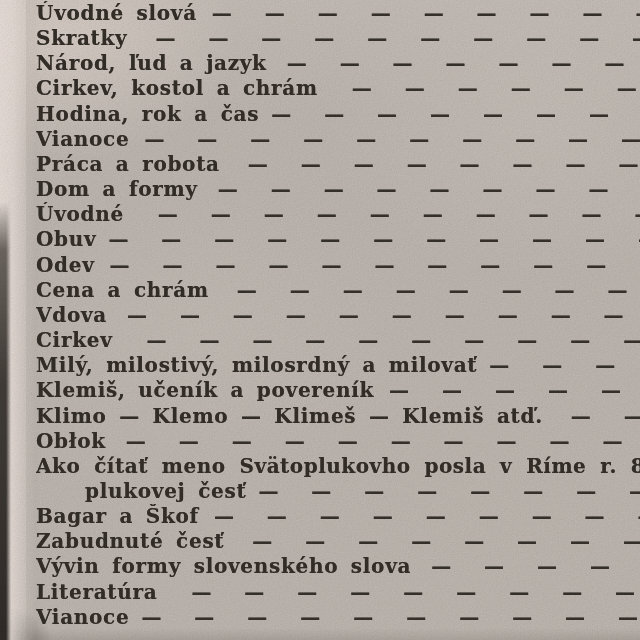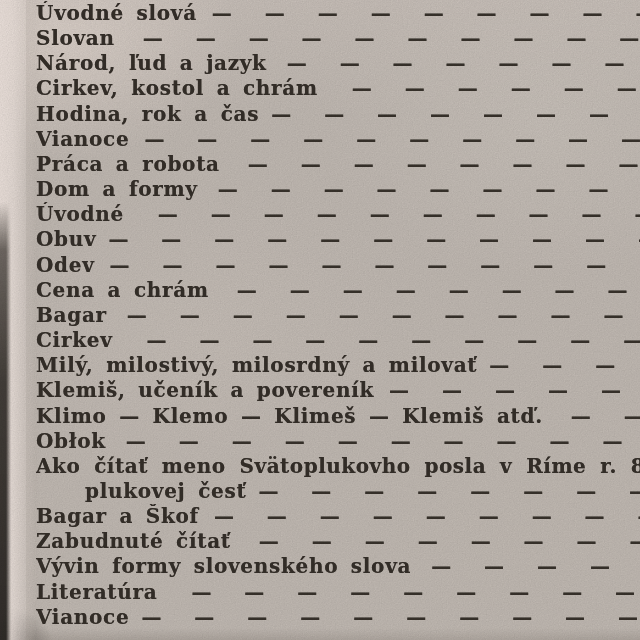--- a/index.html
+++ b/index.html
@@ -94,41 +94,41 @@
 </head>
 <body>
 
 <div class="page">
   <div class="edge-light"></div>
   <div class="crease"></div>
   <div class="edge-dark"></div>
 
   <div class="content">
       <div class="row"><span class="title">Úvodné slová</span><span class="leader v0">— — — — — — — — — — — — — — — —</span></div>
-      <div class="row"><span class="title">Slovan</span><span class="leader v1">— — — — — — — — — — — — — — — —</span></div>
+      <div class="row"><span class="title">Skratky</span><span class="leader v1">— — — — — — — — — — — — — — — —</span></div>
       <div class="row"><span class="title">Národ, ľud a jazyk</span><span class="leader v2">— — — — — — — — — — — — — — — —</span></div>
       <div class="row"><span class="title">Cirkev, kostol a chrám</span><span class="leader v3">— — — — — — — — — — — — — — — —</span></div>
       <div class="row"><span class="title">Hodina, rok a čas</span><span class="leader v4">— — — — — — — — — — — — — — — —</span></div>
       <div class="row"><span class="title">Vianoce</span><span class="leader v0">— — — — — — — — — — — — — — — —</span></div>
       <div class="row"><span class="title">Práca a robota</span><span class="leader v1">— — — — — — — — — — — — — — — —</span></div>
       <div class="row"><span class="title">Dom a formy</span><span class="leader v2">— — — — — — — — — — — — — — — —</span></div>
       <div class="row"><span class="title">Úvodné</span><span class="leader v3">— — — — — — — — — — — — — — — —</span></div>
       <div class="row"><span class="title">Obuv</span><span class="leader v4">— — — — — — — — — — — — — — — —</span></div>
       <div class="row"><span class="title">Odev</span><span class="leader v0">— — — — — — — — — — — — — — — —</span></div>
       <div class="row"><span class="title">Cena a chrám</span><span class="leader v1">— — — — — — — — — — — — — — — —</span></div>
-      <div class="row"><span class="title">Bagar</span><span class="leader v2">— — — — — — — — — — — — — — — —</span></div>
+      <div class="row"><span class="title">Vdova</span><span class="leader v2">— — — — — — — — — — — — — — — —</span></div>
       <div class="row"><span class="title">Cirkev</span><span class="leader v3">— — — — — — — — — — — — — — — —</span></div>
       <div class="row"><span class="title">Milý, milostivý, milosrdný a milovať</span><span class="leader v4">— — — — — — — — — — — — — — — —</span></div>
       <div class="row"><span class="title">Klemiš, učeník a povereník</span><span class="leader v0">— — — — — — — — — — — — — — — —</span></div>
       <div class="row"><span class="title">Klimo — Klemo — Klimeš — Klemiš atď.</span><span class="leader v1">— — — — — — — — — — — — — — — —</span></div>
       <div class="row"><span class="title">Obłok</span><span class="leader v2">— — — — — — — — — — — — — — — —</span></div>
       <div class="row full"><span class="title">Ako čítať meno Svätoplukovho posla v Ríme r. 880 a meno</span></div>
       <div class="row indent"><span class="title">plukovej česť</span><span class="leader v4">— — — — — — — — — — — — — — — —</span></div>
       <div class="row"><span class="title">Bagar a Škof</span><span class="leader v0">— — — — — — — — — — — — — — — —</span></div>
-      <div class="row"><span class="title">Zabudnuté čítať</span><span class="leader v1">— — — — — — — — — — — — — — — —</span></div>
+      <div class="row"><span class="title">Zabudnuté česť</span><span class="leader v1">— — — — — — — — — — — — — — — —</span></div>
       <div class="row"><span class="title">Vývin formy slovenského slova</span><span class="leader v2">— — — — — — — — — — — — — — — —</span></div>
       <div class="row"><span class="title">Literatúra</span><span class="leader v3">— — — — — — — — — — — — — — — —</span></div>
       <div class="row"><span class="title">Vianoce</span><span class="leader v4">— — — — — — — — — — — — — — — —</span></div>
     </div>
 
   <svg class="grain" xmlns="http://www.w3.org/2000/svg">
     <filter id="grainf">
       <feTurbulence type="fractalNoise" baseFrequency="0.82" numOctaves="2" stitchTiles="stitch"></feTurbulence>
       <feColorMatrix type="matrix" values="0 0 0 0 0  0 0 0 0 0  0 0 0 0 0  0.35 0.35 0.35 0 0"></feColorMatrix>
     </filter>

